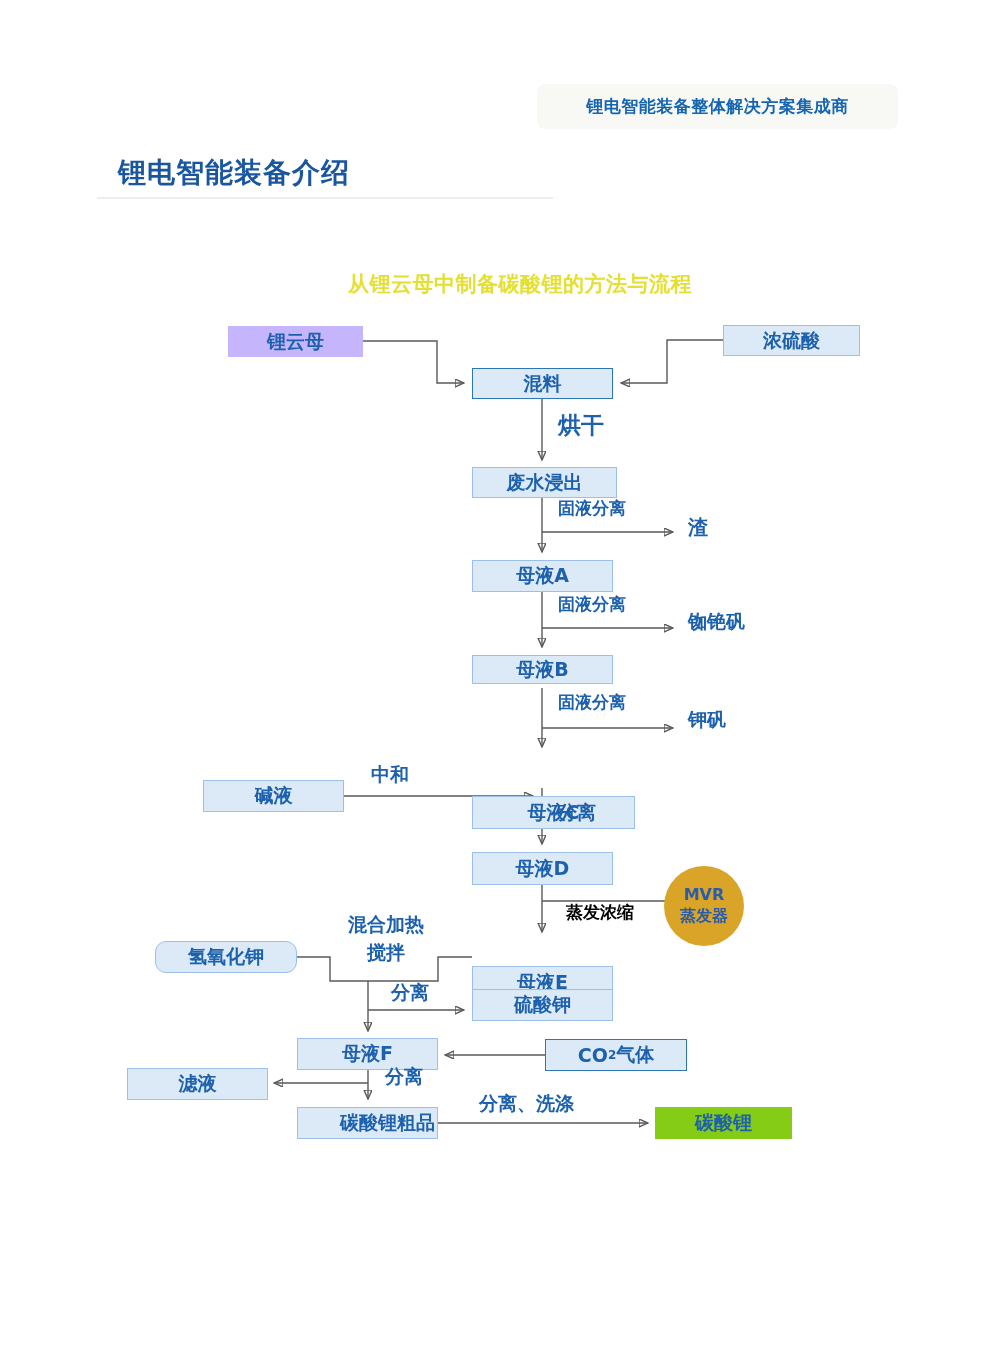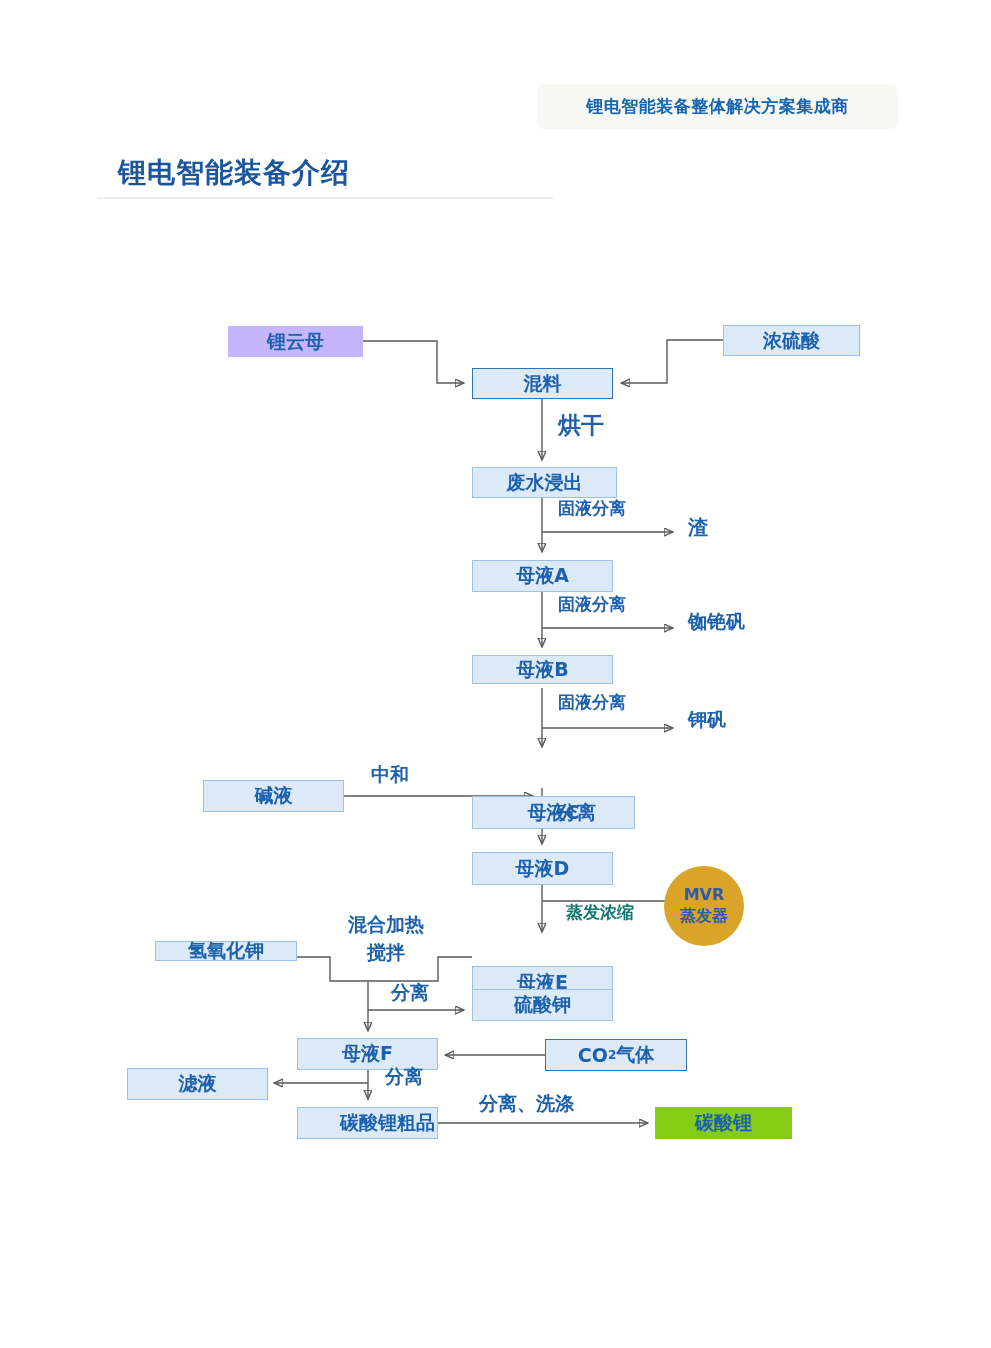--- a/index.html
+++ b/index.html
@@ -38,21 +38,21 @@
     position:absolute; left:664px; top:866px; width:80px; height:80px;
     background:#d9a428; border-radius:50%;
     display:flex; flex-direction:column; align-items:center; justify-content:center;
     color:#2a5ca8; font-size:16px; font-weight:700; line-height:1.3;
   }
 
   .lbl { position:absolute; color:#1d61ad; font-weight:600; white-space:nowrap; }
   .lbl.big { font-size:23px; }
   .lbl.mid { font-size:19px; }
   .lbl.sm { font-size:17px; }
-  .lbl.yellow-text { color:#0f766e; }
+  .lbl.yellow-text { color:#000000; }
   .lbl.center { text-align:center; }
 
   svg.wires { position:absolute; left:0; top:0; width:991px; height:1348px; pointer-events:none; }
   svg.wires path, svg.wires polyline { fill:none; stroke:#595959; stroke-width:1.4; }
 
   .paragraph {
     position:absolute; left:88px; top:1186px; width:818px;
     color:#1a1a1a; font-size:15.5px; line-height:1.78;
     text-align:justify; text-indent:2em;
   }
@@ -62,20 +62,21 @@
 
 <div class="page">
 
   <div class="badge">
     <span>锂电智能装备整体解决方案集成商</span>
   </div>
 
   <div class="main-title">锂电智能装备介绍</div>
   <div class="title-rule"></div>
 
+  <div class="flow-title">从锂云母中制备碳酸锂的方法与流程</div>
 
   <svg class="wires" viewBox="0 0 991 1348">
     <defs>
       <marker id="arr" markerWidth="10" markerHeight="9" refX="9" refY="4" orient="auto" markerUnits="userSpaceOnUse">
         <path d="M0,0 L9,4 L0,8 Z" fill="#1a1a1a" stroke="none"></path>
       </marker>
     </defs>
     <path d="M363,341 H437 V383 H464" marker-end="url(#arr)"></path>
     <path d="M723,340 H667 V383 H621" marker-end="url(#arr)"></path>
     <path d="M542,399 V460" marker-end="url(#arr)"></path>
@@ -122,21 +123,21 @@
   <div class="box" style="left:203px;top:780px;width:141px;height:32px;">
     <span>碱液</span>
   </div>
   <div class="box" style="left:472px;top:852px;width:141px;height:33px;">
     <span>母液D</span>
   </div>
   <div class="circle">
     <span>MVR</span>
     <span>蒸发器</span>
   </div>
-  <div class="box" style="left:155px;top:941px;width:142px;height:20px;">
+  <div class="box" style="left:155px;top:941px;width:142px;height:32px;border-radius:11px;">
     <span>氢氧化钾</span>
   </div>
   <div class="box" style="left:472px;top:940px;width:141px;height:33px;margin-top:26px;">
     <span>母液E</span>
   </div>
   <div class="box" style="left:472px;top:989px;width:141px;height:32px;">
     <span>硫酸钾</span>
   </div>
   <div class="box" style="left:297px;top:1038px;width:141px;height:32px;">
     <span>母液F</span>

